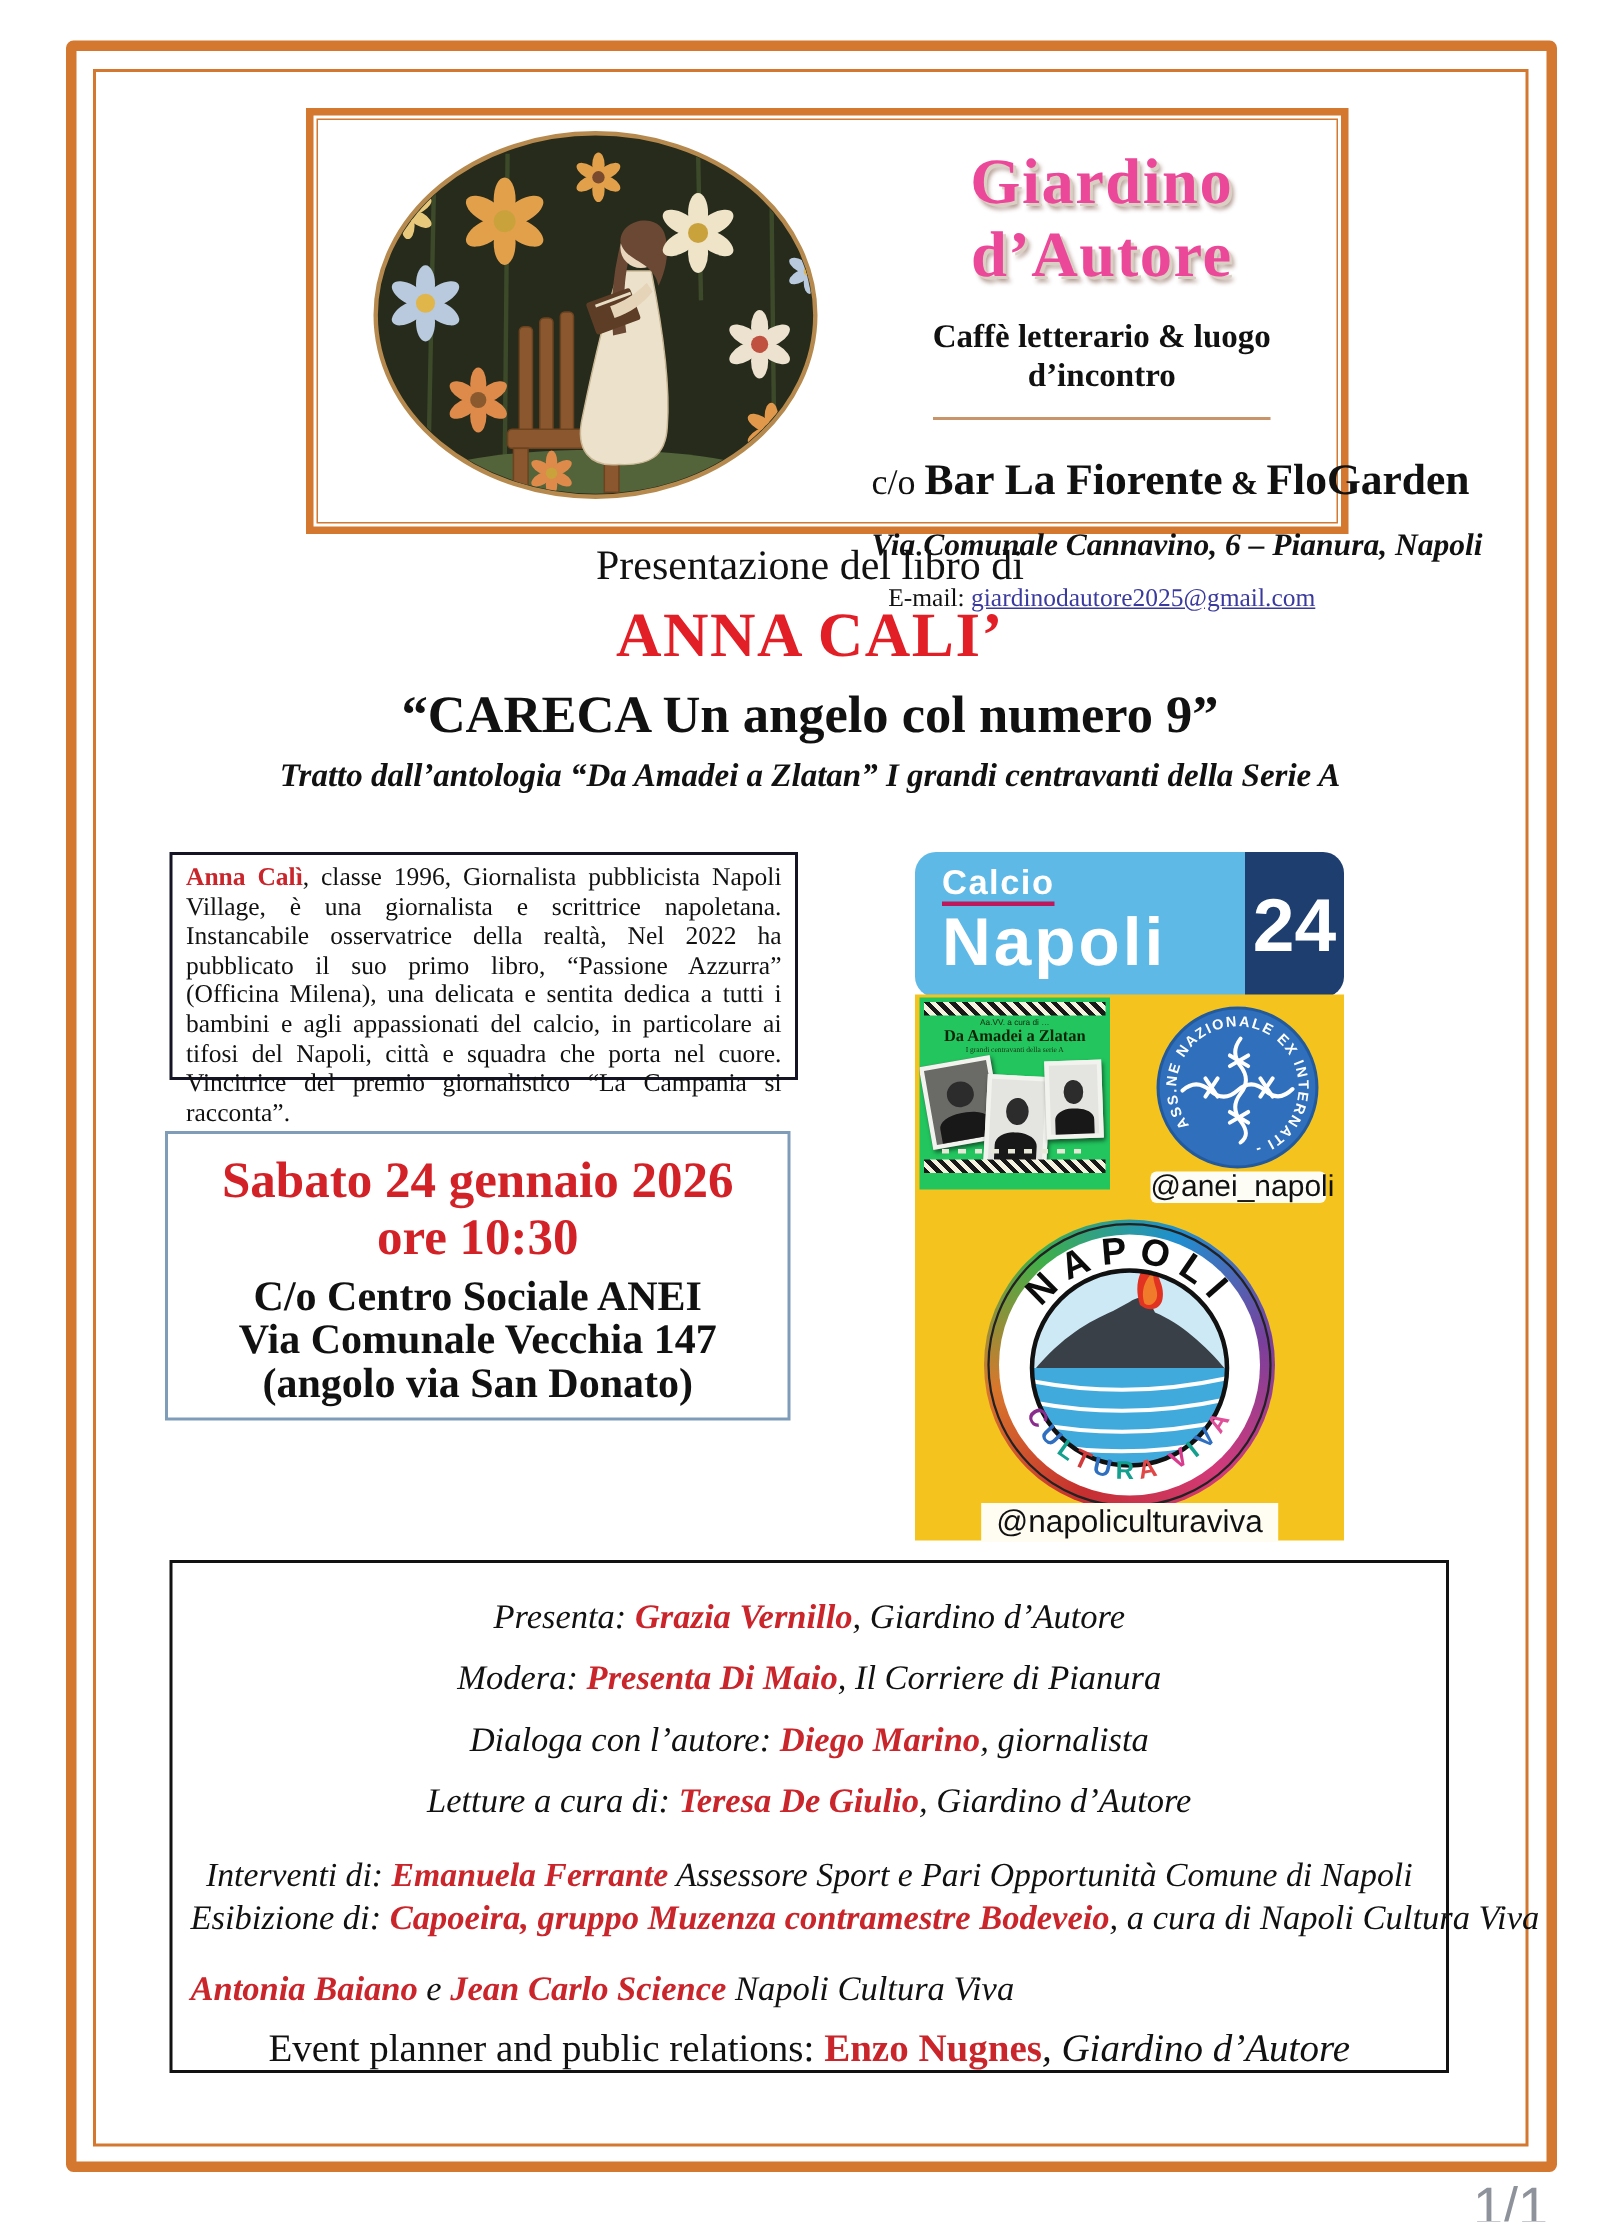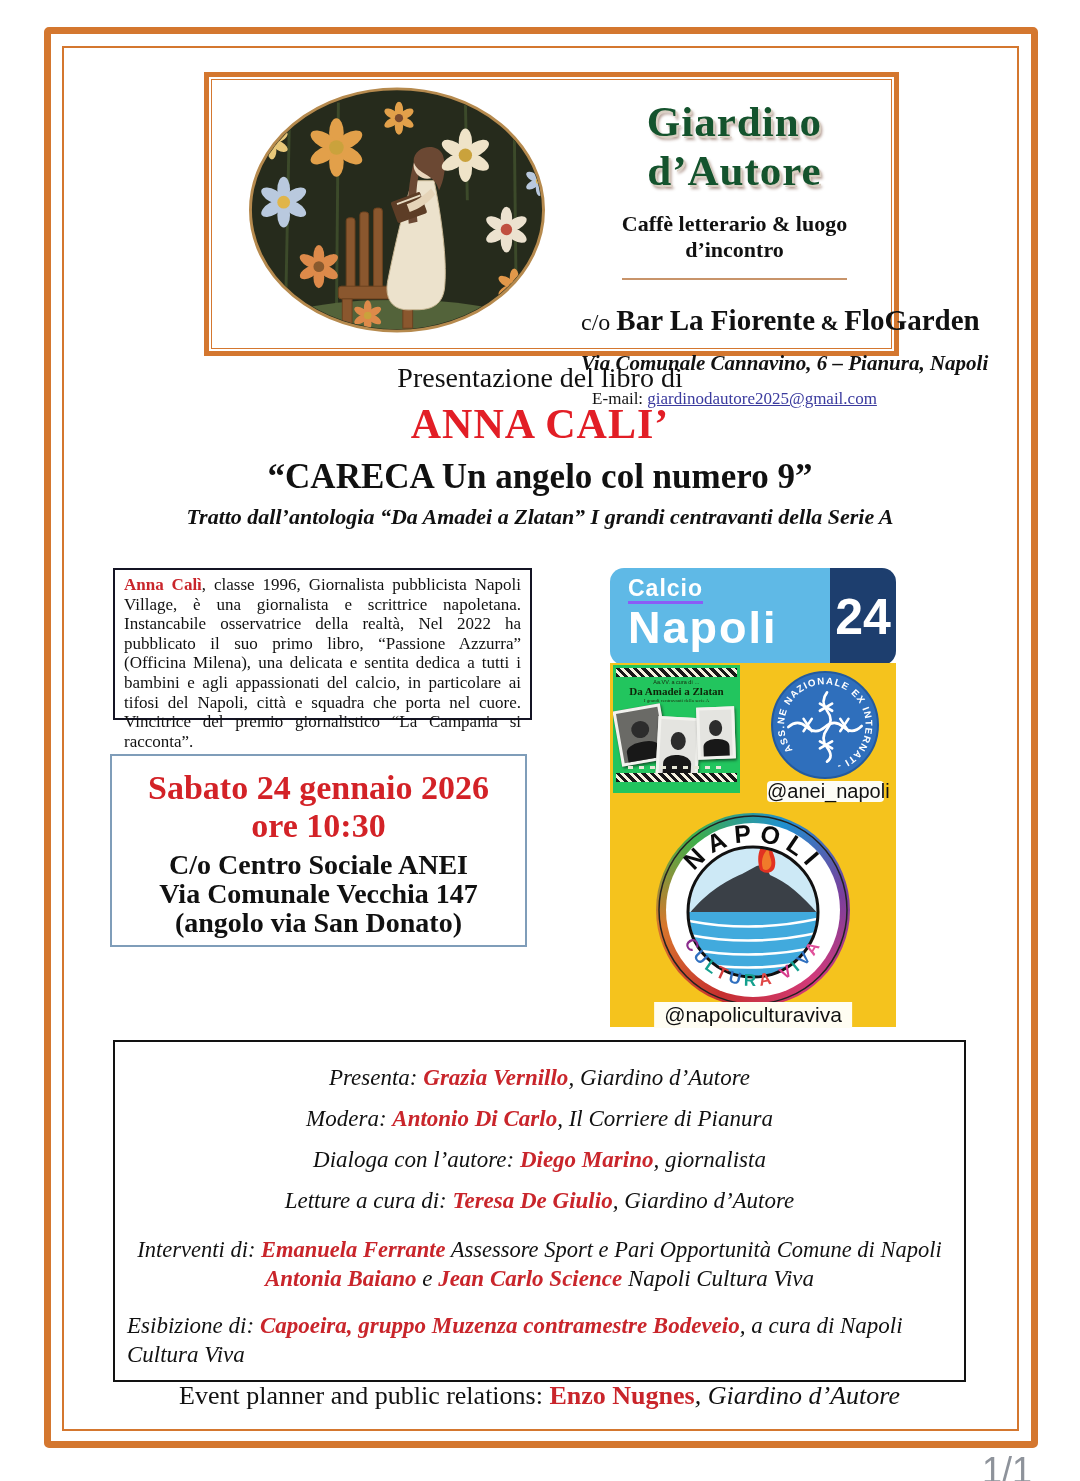--- a/index.html
+++ b/index.html
@@ -9,21 +9,21 @@
 
   
   #frame-outer{left:44px;top:27px;width:980px;height:1407px;border:7px solid #d4772f;border-radius:5px}
   #frame-inner{left:62px;top:46px;width:953px;height:1381px;border:2px solid #d4772f}
 
   
   #header-box{left:204px;top:72px;width:685px;height:274px;border:5px solid #d4772f;background:#fff}
   #header-box .inner-line{position:absolute;inset:2px;border:1px solid #d4772f;pointer-events:none}
   #logo-wrap{left:12px;top:6px;width:352px;height:254px}
   #header-right{left:372px;right:6px;top:8px;bottom:4px;position:absolute;text-align:center}
-  #brand-title{font-size:43px;font-weight:bold;color:#14532d;margin-top:12px;letter-spacing:1px;
+  #brand-title{font-size:43px;font-weight:bold;color:#ec4899;margin-top:12px;letter-spacing:1px;
                text-shadow:2px 2px 0 #d9cfc2,3px 4px 3px rgba(90,40,20,.45)}
   #brand-tagline{font-size:22px;font-weight:bold;margin-top:16px}
   #brand-divider{width:225px;height:2px;background:#c8946a;margin:15px auto 0}
   #venue-line{margin-top:24px;font-size:29px;white-space:nowrap}
   #venue-line .co{font-size:24px;font-weight:normal}
   #venue-line .vb{font-weight:bold}
   #venue-line .amp{font-size:22px;font-weight:bold}
   #address-line{margin-top:14px;font-size:21px;font-weight:bold;font-style:italic;white-space:nowrap}
   #email-line{margin-top:13px;font-size:17px}
   #email-link{color:#3a3a9e;text-decoration:underline;cursor:pointer}
@@ -44,21 +44,21 @@
   #date-box{left:110px;top:754px;width:417px;height:193px;border:2px solid #7f9db9;text-align:center;box-sizing:border-box}
   .date-line{font-size:34px;font-weight:bold;color:#d32227;line-height:1.12}
   #date-line1{margin-top:13px}
   .venue-line{font-size:28px;font-weight:bold;line-height:29px}
   #venue-l1{margin-top:5px}
 
   
   #cn24{left:610px;top:568px;width:286px;height:97px;display:flex;border-radius:14px;overflow:hidden}
   #cn24-blue{flex:1;background:#5fb9e6;padding-left:18px;font-family:"Liberation Sans",sans-serif}
   #cn24-top{display:inline-block;color:#fff;font-size:23px;font-weight:bold;letter-spacing:1px;
-            margin-top:8px;padding-bottom:1px;border-bottom:3px solid #8b5cf6;line-height:1.05}
+            margin-top:8px;padding-bottom:1px;border-bottom:3px solid #be185d;line-height:1.05}
   #cn24-main{color:#fff;font-size:45px;font-weight:bold;letter-spacing:2px;line-height:1.02;margin-top:1px}
   #cn24-num{width:66px;background:#1d3e6e;color:#fff;display:flex;align-items:center;justify-content:center;
             font-family:"Liberation Sans",sans-serif;font-size:50px;font-weight:bold}
 
   
   #yellow-panel{left:610px;top:663px;width:286px;height:364px;background:#f5c31d}
 
   
   #book-cover{left:3px;top:2px;width:127px;height:128px;background:#22c55e;overflow:hidden}
   .zz{position:absolute;left:3px;right:3px;height:9px;
@@ -362,22 +362,22 @@
       <text font-family="Liberation Sans, sans-serif" font-size="17" font-weight="bold" letter-spacing="4" text-anchor="middle">
         <textPath href="#ncv-arc-bot" startOffset="50%" id="ncv-bottom-tp"><tspan fill="#8a2c8c">C</tspan><tspan fill="#2f6fbf">U</tspan><tspan fill="#14a08e">L</tspan><tspan fill="#d23b3b">T</tspan><tspan fill="#2f6fbf">U</tspan><tspan fill="#14a08e">R</tspan><tspan fill="#e04848">A</tspan><tspan fill="#000000"> </tspan><tspan fill="#d83a8c">V</tspan><tspan fill="#14a08e">I</tspan><tspan fill="#2f6fbf">V</tspan><tspan fill="#e0509a">A</tspan></textPath>
       </text>
     </svg>
   </div>
   <div class="abs" id="ncv-handle">@napoliculturaviva</div>
 </div>
 
 <div class="abs" id="credits-box">
     <div class="credit-line"><span class="seg-t">Presenta: </span><span class="seg-n">Grazia Vernillo</span><span class="seg-t">, Giardino d’Autore</span></div>
-    <div class="credit-line"><span class="seg-t">Modera: </span><span class="seg-n">Antonio Di Carlo</span><span class="seg-t">, Il Corriere di Pianura</span></div>
+    <div class="credit-line"><span class="seg-t">Modera: </span><span class="seg-n">Presenta Di Maio</span><span class="seg-t">, Il Corriere di Pianura</span></div>
     <div class="credit-line"><span class="seg-t">Dialoga con l’autore: </span><span class="seg-n">Diego Marino</span><span class="seg-t">, giornalista</span></div>
     <div class="credit-line"><span class="seg-t">Letture a cura di: </span><span class="seg-n">Teresa De Giulio</span><span class="seg-t">, Giardino d’Autore</span></div>
     <div class="credit-line"><span class="seg-t">Interventi di: </span><span class="seg-n">Emanuela Ferrante</span><span class="seg-t"> Assessore Sport e Pari Opportunità Comune di Napoli</span></div>
+    <div class="credit-line"><span class="seg-t">Esibizione di: </span><span class="seg-n">Capoeira, gruppo Muzenza contramestre Bodeveio</span><span class="seg-t">, a cura di Napoli Cultura Viva</span></div>
     <div class="credit-line"><span class="seg-n">Antonia Baiano</span><span class="seg-t"> e </span><span class="seg-n">Jean Carlo Science</span><span class="seg-t"> Napoli Cultura Viva</span></div>
-    <div class="credit-line"><span class="seg-t">Esibizione di: </span><span class="seg-n">Capoeira, gruppo Muzenza contramestre Bodeveio</span><span class="seg-t">, a cura di Napoli Cultura Viva</span></div>
     <div class="credit-line"><span class="seg-r">Event planner and public relations: </span><span class="seg-rn">Enzo Nugnes</span><span class="seg-t">, Giardino d’Autore</span></div>
   </div>
 
 <div class="abs" id="page-indicator">1/1</div>
 
 </body></html>

